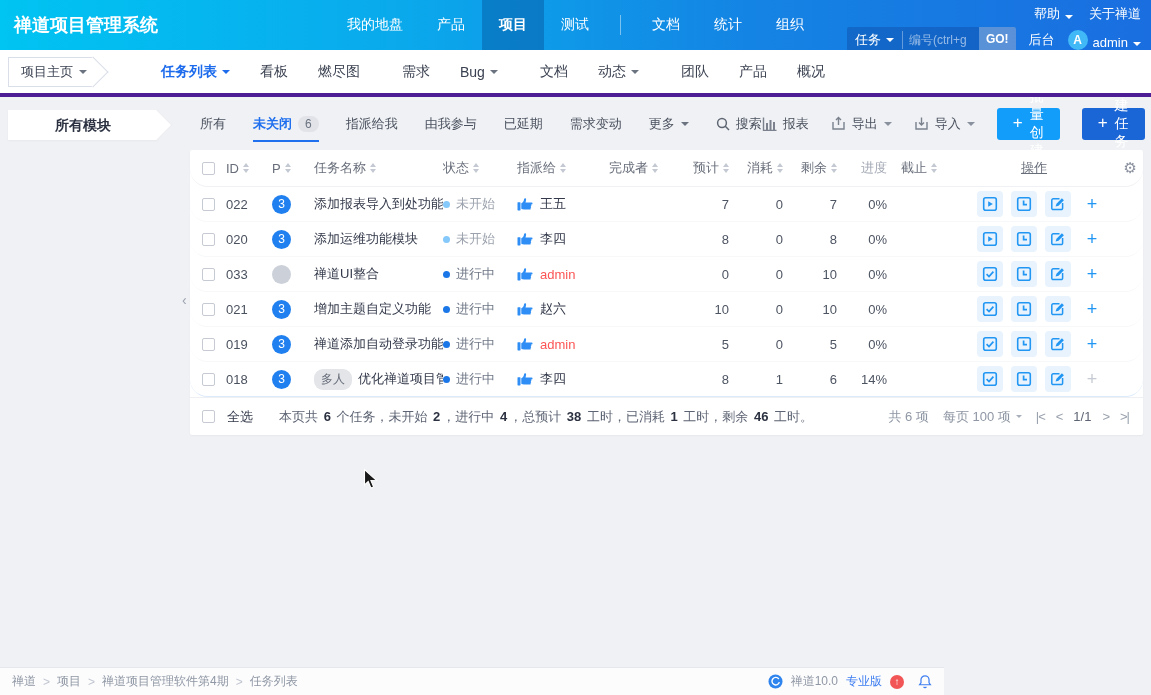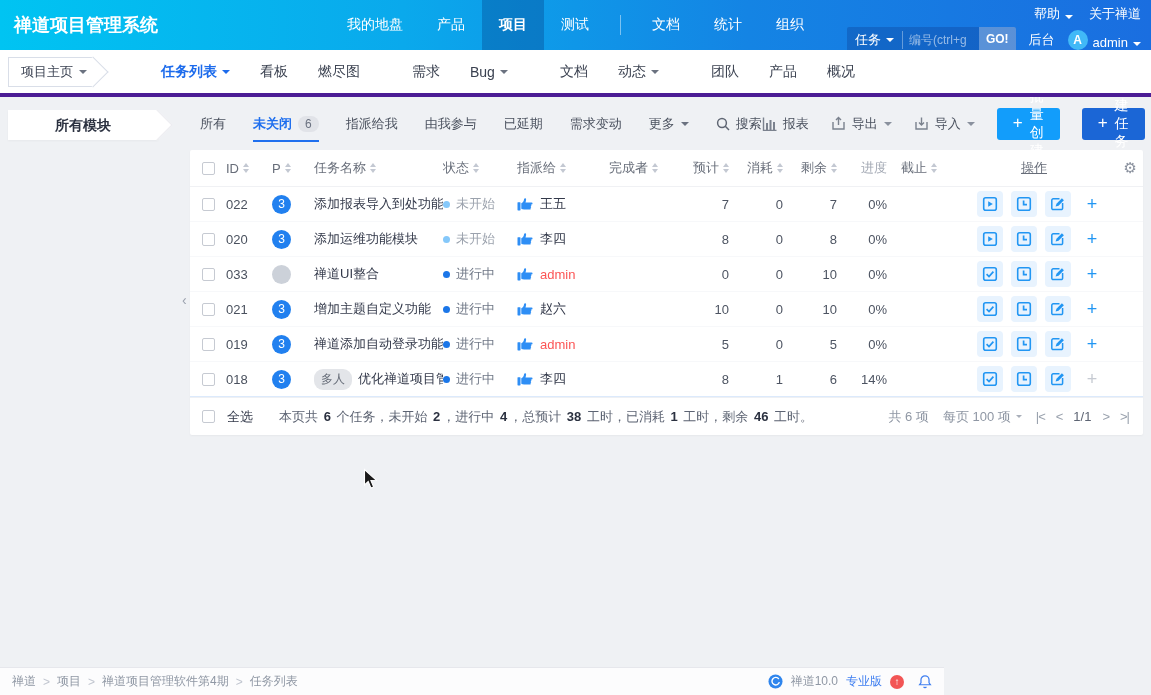--- a/index.html
+++ b/index.html
@@ -30,21 +30,21 @@
   
   .subnav { height:47px; background:#fff; border-bottom:4px solid #4c1d95; display:flex; align-items:center; padding:0 8px; position:relative; z-index:2; }
   .crumb { position:relative; height:30px; line-height:28px; border:1px solid #d9dee8; border-right:none; background:#fff;
     font-size:13px; color:#3c4353; padding:0 6px 0 12px; margin-right:22px; display:flex; align-items:center; gap:6px; cursor:pointer; }
   .crumb::after { content:''; position:absolute; right:-11px; top:50%; width:21px; height:21px;
     transform:translateY(-50%) rotate(45deg); border-top:1px solid #d9dee8; border-right:1px solid #d9dee8; background:#fff; }
   .crumb .caret { color:#6b7280; z-index:1; }
   .crumb span { position:relative; z-index:1; white-space:nowrap; }
   .tabs { display:flex; align-items:center; margin-left:46px; gap:30px; font-size:14px; color:#3a4150; }
   .tabs .tab { display:flex; align-items:center; gap:5px; cursor:pointer; white-space:nowrap; }
-  .tabs .tab.gap { margin-left:22px; }
+  .tabs .tab.gap { margin-left:12px; }
   .tabs .tab.active { color:#1c6bec; font-weight:700; }
   .tabs .tab .caret { color:#6b7280; }
   .tabs .tab.active .caret { color:#1c6bec; }
 
   
   .sidebar { position:absolute; left:8px; top:110px; width:172px; }
   .module-banner { position:relative; height:30px; background:#fff; width:150px; line-height:30px;
     font-size:14px; font-weight:700; color:#2b3140; text-align:center; box-shadow:0 1px 2px rgba(0,0,0,0.04); }
   .module-banner::after { content:''; position:absolute; right:-10px; top:50%; width:21px; height:21px;
     transform:translateY(-50%) rotate(45deg); border-top:1px solid #ececf0; border-right:1px solid #ececf0; background:#fff; }
@@ -72,21 +72,21 @@
   .tool .caret { color:#8a919e; }
   .btn { height:32px; border:none; border-radius:3px; color:#fff; font-size:14px; padding:0 16px;
     display:flex; align-items:center; gap:7px; cursor:pointer; font-family:inherit; }
   .btn .plus { font-size:17px; font-weight:400; line-height:1; margin-top:-2px; }
   .btn-batch { background:#129dfb; }
   .btn-create { background:#1b66d6; }
 
   
   .tablecard { background:#fff; border-radius:2px; box-shadow:0 1px 2px rgba(0,0,0,0.04); }
   .trow { display:grid; grid-template-columns:36px 46px 42px minmax(0,1fr) 74px 92px 82px 52px 54px 54px 50px 62px 142px 38px;
-    align-items:center; height:35px; }
+    align-items:center; height:35px;border-radius:18px; }
   .thead { height:37px; color:#676d79; font-size:13px; border-bottom:1px solid #f0f1f4; }
   .th { display:flex; align-items:center; gap:4px; }
   .th.num, .cell.num { justify-content:flex-end; text-align:right; padding-right:14px; }
   .th.center { justify-content:center;text-decoration:underline; }
   .th.muted { color:#a3a9b4; }
   .sort { display:inline-flex; flex-direction:column; gap:2px; }
   .sort i { display:block; width:0; height:0; border:3.5px solid transparent; }
   .sort .up { border-bottom:4px solid #c3c8d2; }
   .sort .dn { border-top:4px solid #c3c8d2; }
   .gear { font-size:15px; color:#8a919e; text-align:right; padding-right:6px; cursor:pointer; }

